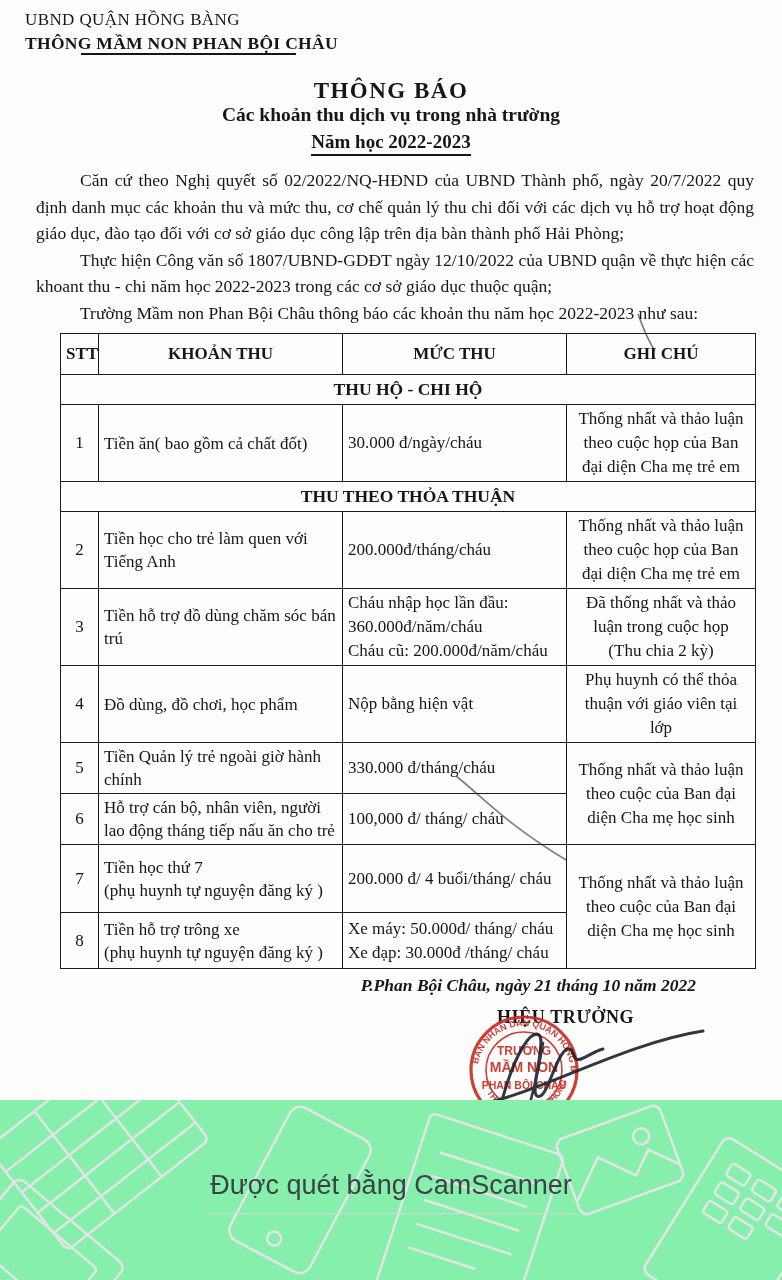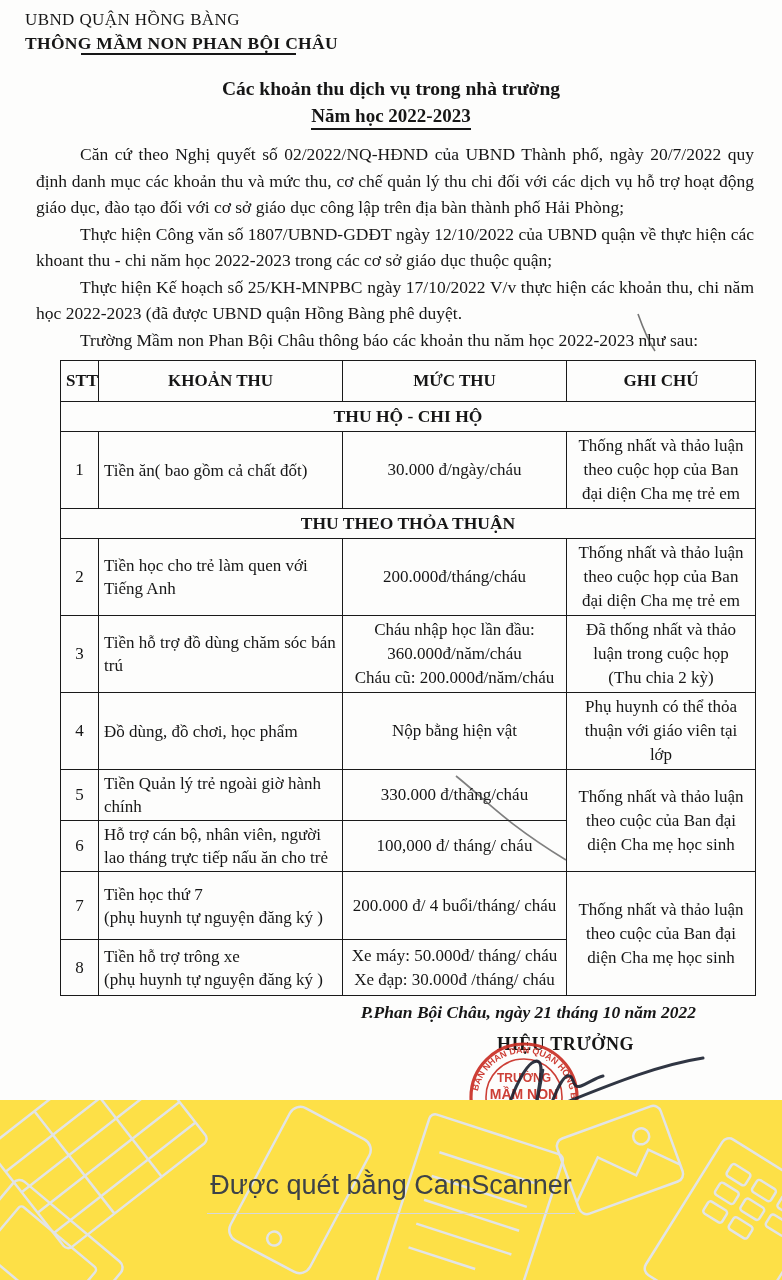--- a/index.html
+++ b/index.html
@@ -8,78 +8,78 @@
 
   
   .org-block{width:460px;margin:10px 0 0 25px;text-align:left;}
   .org-l1{font-size:17px;letter-spacing:.4px;}
   .org-l2-wrap{position:relative;display:inline-block;margin-top:3px;}
   .org-l2{font-size:17.5px;font-weight:bold;letter-spacing:.3px;}
   .org-underline{position:absolute;left:56px;bottom:-1px;width:215px;height:1.7px;background:#161616;}
 
   .title-block{text-align:center;margin-top:24px;}
   .doc-title{font-size:23px;font-weight:bold;letter-spacing:1.5px;}
-  .doc-sub{font-size:19.5px;font-weight:bold;margin-top:7px;}
+  .doc-sub{font-size:19.5px;font-weight:bold;}
   .doc-year{display:inline-block;font-size:19px;font-weight:bold;margin-top:5px;border-bottom:2px solid #161616;padding-bottom:1px;}
 
   
   .paras{margin:11px 28px 0 36px;}
   .paras p{margin:0;text-align:justify;text-indent:44px;font-size:17.5px;line-height:26.5px;}
 
   
   table.fees{border-collapse:collapse;table-layout:fixed;width:695px;margin:7px 0 0 60px;}
   table.fees th,table.fees td{border:1.8px solid #1a1a1a;padding:2px 5px;vertical-align:middle;}
   table.fees th{font-size:17px;font-weight:bold;text-align:center;height:36px;}
   tr.section td{font-weight:bold;text-align:center;font-size:17.5px;height:25px;margin-left:23px;}
   td.stt{text-align:center;font-size:17px;}
   td.item{font-size:17px;text-align:left;padding-left:9px;line-height:23px;}
-  td.rate{text-align:center;font-size:17px;line-height:24px;}
+  td.rate{font-size:17px;line-height:24px;}
   td.note{text-align:center;font-size:17px;line-height:24px;}
   .pre{white-space:pre-line;}
   tr.h66{height:64px;} tr.h62{height:60px;} tr.h76{height:74px;} tr.h42{height:42px;}
   tr.h46{height:44px;} tr.h47{height:45px;} tr.h70{height:68px;} tr.h58{height:56px;}
 
   
   .sig{position:relative;height:198px;}
   .sig .date{position:absolute;left:0;right:86px;top:6px;text-align:right;font-style:italic;font-weight:bold;font-size:17.5px;}
   .sig .role{position:absolute;left:497px;top:38px;font-weight:bold;font-size:18px;letter-spacing:.6px;z-index:1;}
   .stamp-svg{position:absolute;left:446px;top:26px;z-index:2;opacity:.92;}
   .signature-svg{position:absolute;left:455px;top:30px;z-index:3;}
 
   .artifact{position:absolute;pointer-events:none;z-index:4;}
 
   
-  .cs-band{position:relative;width:782px;height:180px;background:#fde047;overflow:hidden;}
+  .cs-band{position:relative;width:782px;height:180px;background:#86efac;overflow:hidden;}
   .cs-pattern{position:absolute;left:0;top:0;}
   .cs-text{position:absolute;left:0;width:100%;top:70px;text-align:center;
            font-family:"Liberation Sans",sans-serif;font-size:27px;color:#3d4248;}
   .cs-line{position:absolute;left:207px;top:113px;width:368px;height:1px;background:#d6d8da;}
 </style>
 </head>
 <body>
 
 <div class="page">
 
   <div class="org-block">
     <div class="org-l1">UBND QUẬN HỒNG BÀNG</div>
     <div class="org-l2-wrap">
       <div class="org-l2">THÔNG MẦM NON PHAN BỘI CHÂU</div>
       <div class="org-underline"></div>
     </div>
   </div>
 
   <div class="title-block">
+    <div class="doc-title">THÔNG BÁO</div>
     <div class="doc-sub">Các khoản thu dịch vụ trong nhà trường</div>
     <div><span class="doc-year">Năm học 2022-2023</span></div>
   </div>
 
   <div class="paras">
     <p>Căn cứ theo Nghị quyết số 02/2022/NQ-HĐND của UBND Thành phố, ngày 20/7/2022 quy định danh mục các khoản thu và mức thu, cơ chế quản lý thu chi đối với các dịch vụ hỗ trợ hoạt động giáo dục, đào tạo đối với cơ sở giáo dục công lập trên địa bàn thành phố Hải Phòng;</p>
     <p>Thực hiện Công văn số 1807/UBND-GDĐT ngày 12/10/2022 của UBND quận về thực hiện các khoant thu - chi năm học 2022-2023 trong các cơ sở giáo dục thuộc quận;</p>
-    <p>Thực hiện Kế hoạch số 25/KH-MNPBC ngày 17/10/2022 V/v thực hiện các khoản thu, chi năm học 2022-2023 (đã được UBND quận Hồng Bàng phê duyệt.</p>
     <p>Trường Mầm non Phan Bội Châu thông báo các khoản thu năm học 2022-2023 như sau:</p>
   </div>
 
   <table class="fees">
     <colgroup>
       <col style="width:38px">
         <col style="width:244px">
         <col style="width:224px">
         <col style="width:189px">
     </colgroup>
@@ -126,21 +126,21 @@
         <td class="note">Phụ huynh có thể thỏa thuận với giáo viên tại lớp</td>
       </tr>
       <tr class="h46">
         <td class="stt">5</td>
         <td class="item">Tiền Quản lý trẻ ngoài giờ hành chính</td>
         <td class="rate">330.000 đ/tháng/cháu</td>
         <td class="note" rowspan="2">Thống nhất và thảo luận theo cuộc  của Ban đại diện Cha mẹ học sinh</td>
       </tr>
       <tr class="h47">
         <td class="stt">6</td>
-        <td class="item">Hỗ trợ cán bộ, nhân viên, người lao tháng trực tiếp nấu ăn cho trẻ</td>
+        <td class="item">Hỗ trợ cán bộ, nhân viên, người lao động tháng tiếp nấu ăn cho trẻ</td>
         <td class="rate">100,000 đ/ tháng/ cháu</td>
       </tr>
       <tr class="h70">
         <td class="stt">7</td>
         <td class="item pre">Tiền học thứ 7
 (phụ huynh tự nguyện đăng ký )</td>
         <td class="rate">200.000 đ/ 4 buổi/tháng/ cháu</td>
         <td class="note" rowspan="2">Thống nhất và thảo luận theo cuộc  của Ban đại diện Cha mẹ học sinh</td>
       </tr>
       <tr class="h58">

